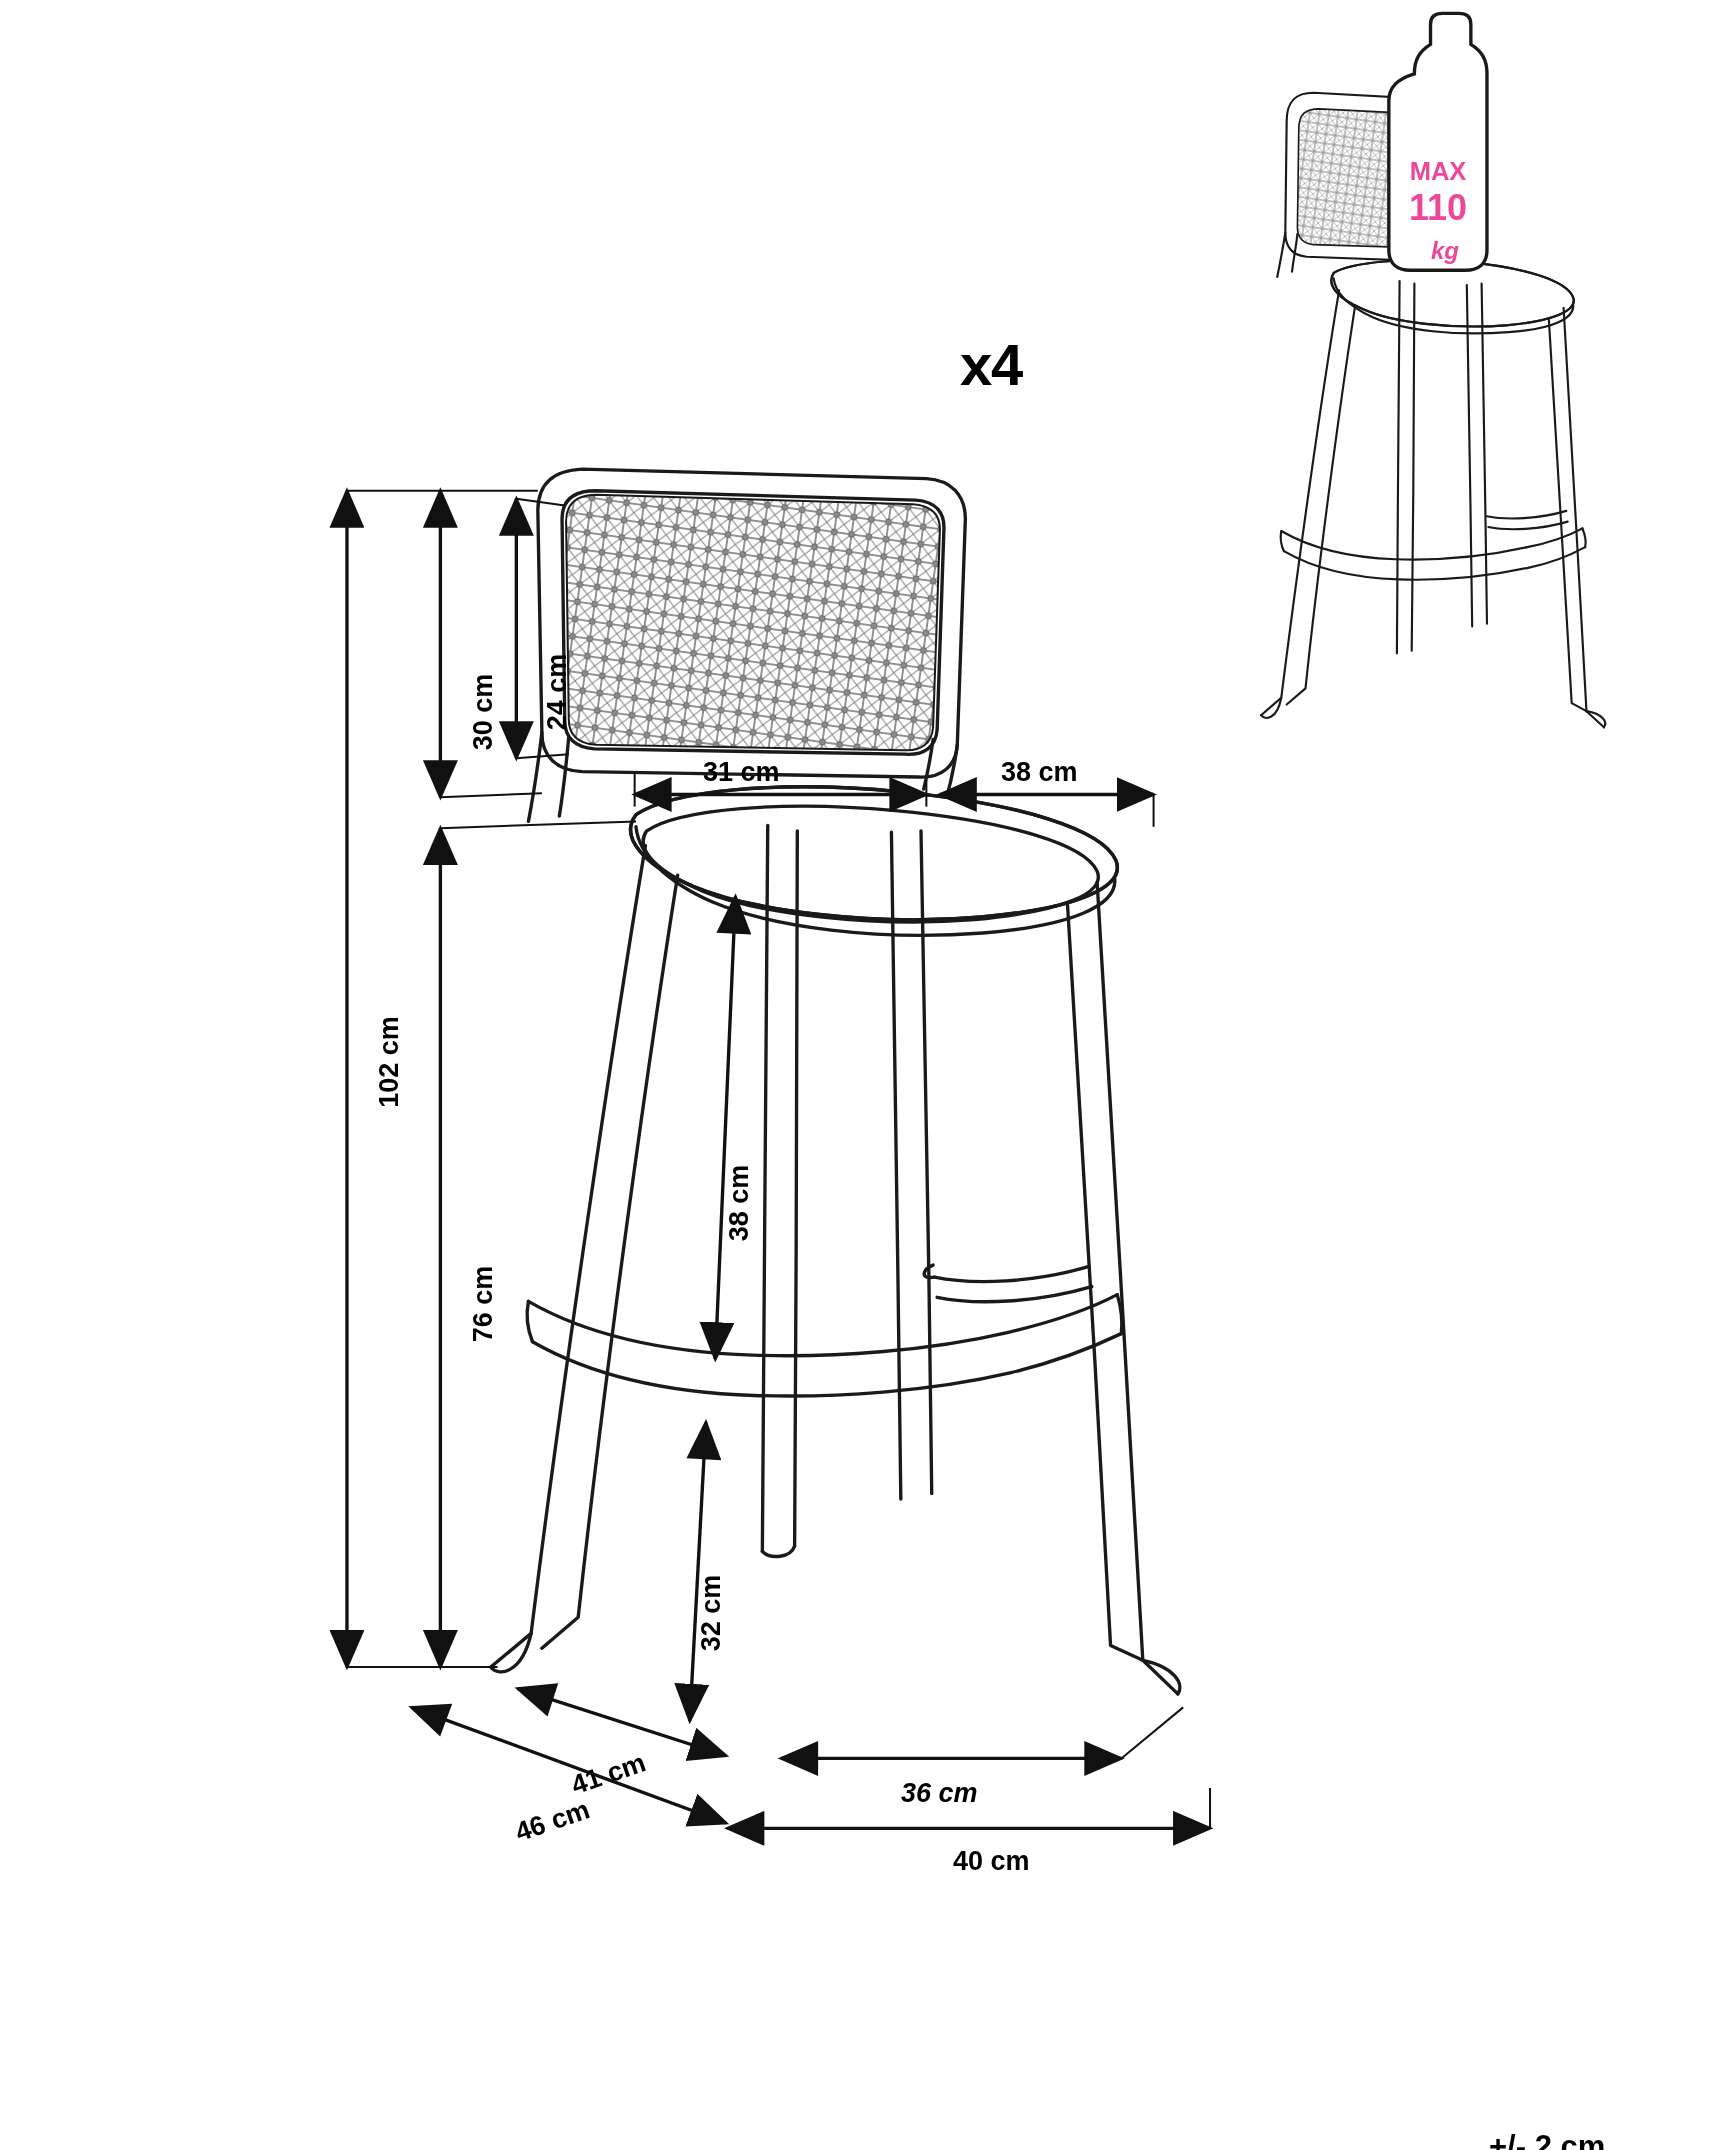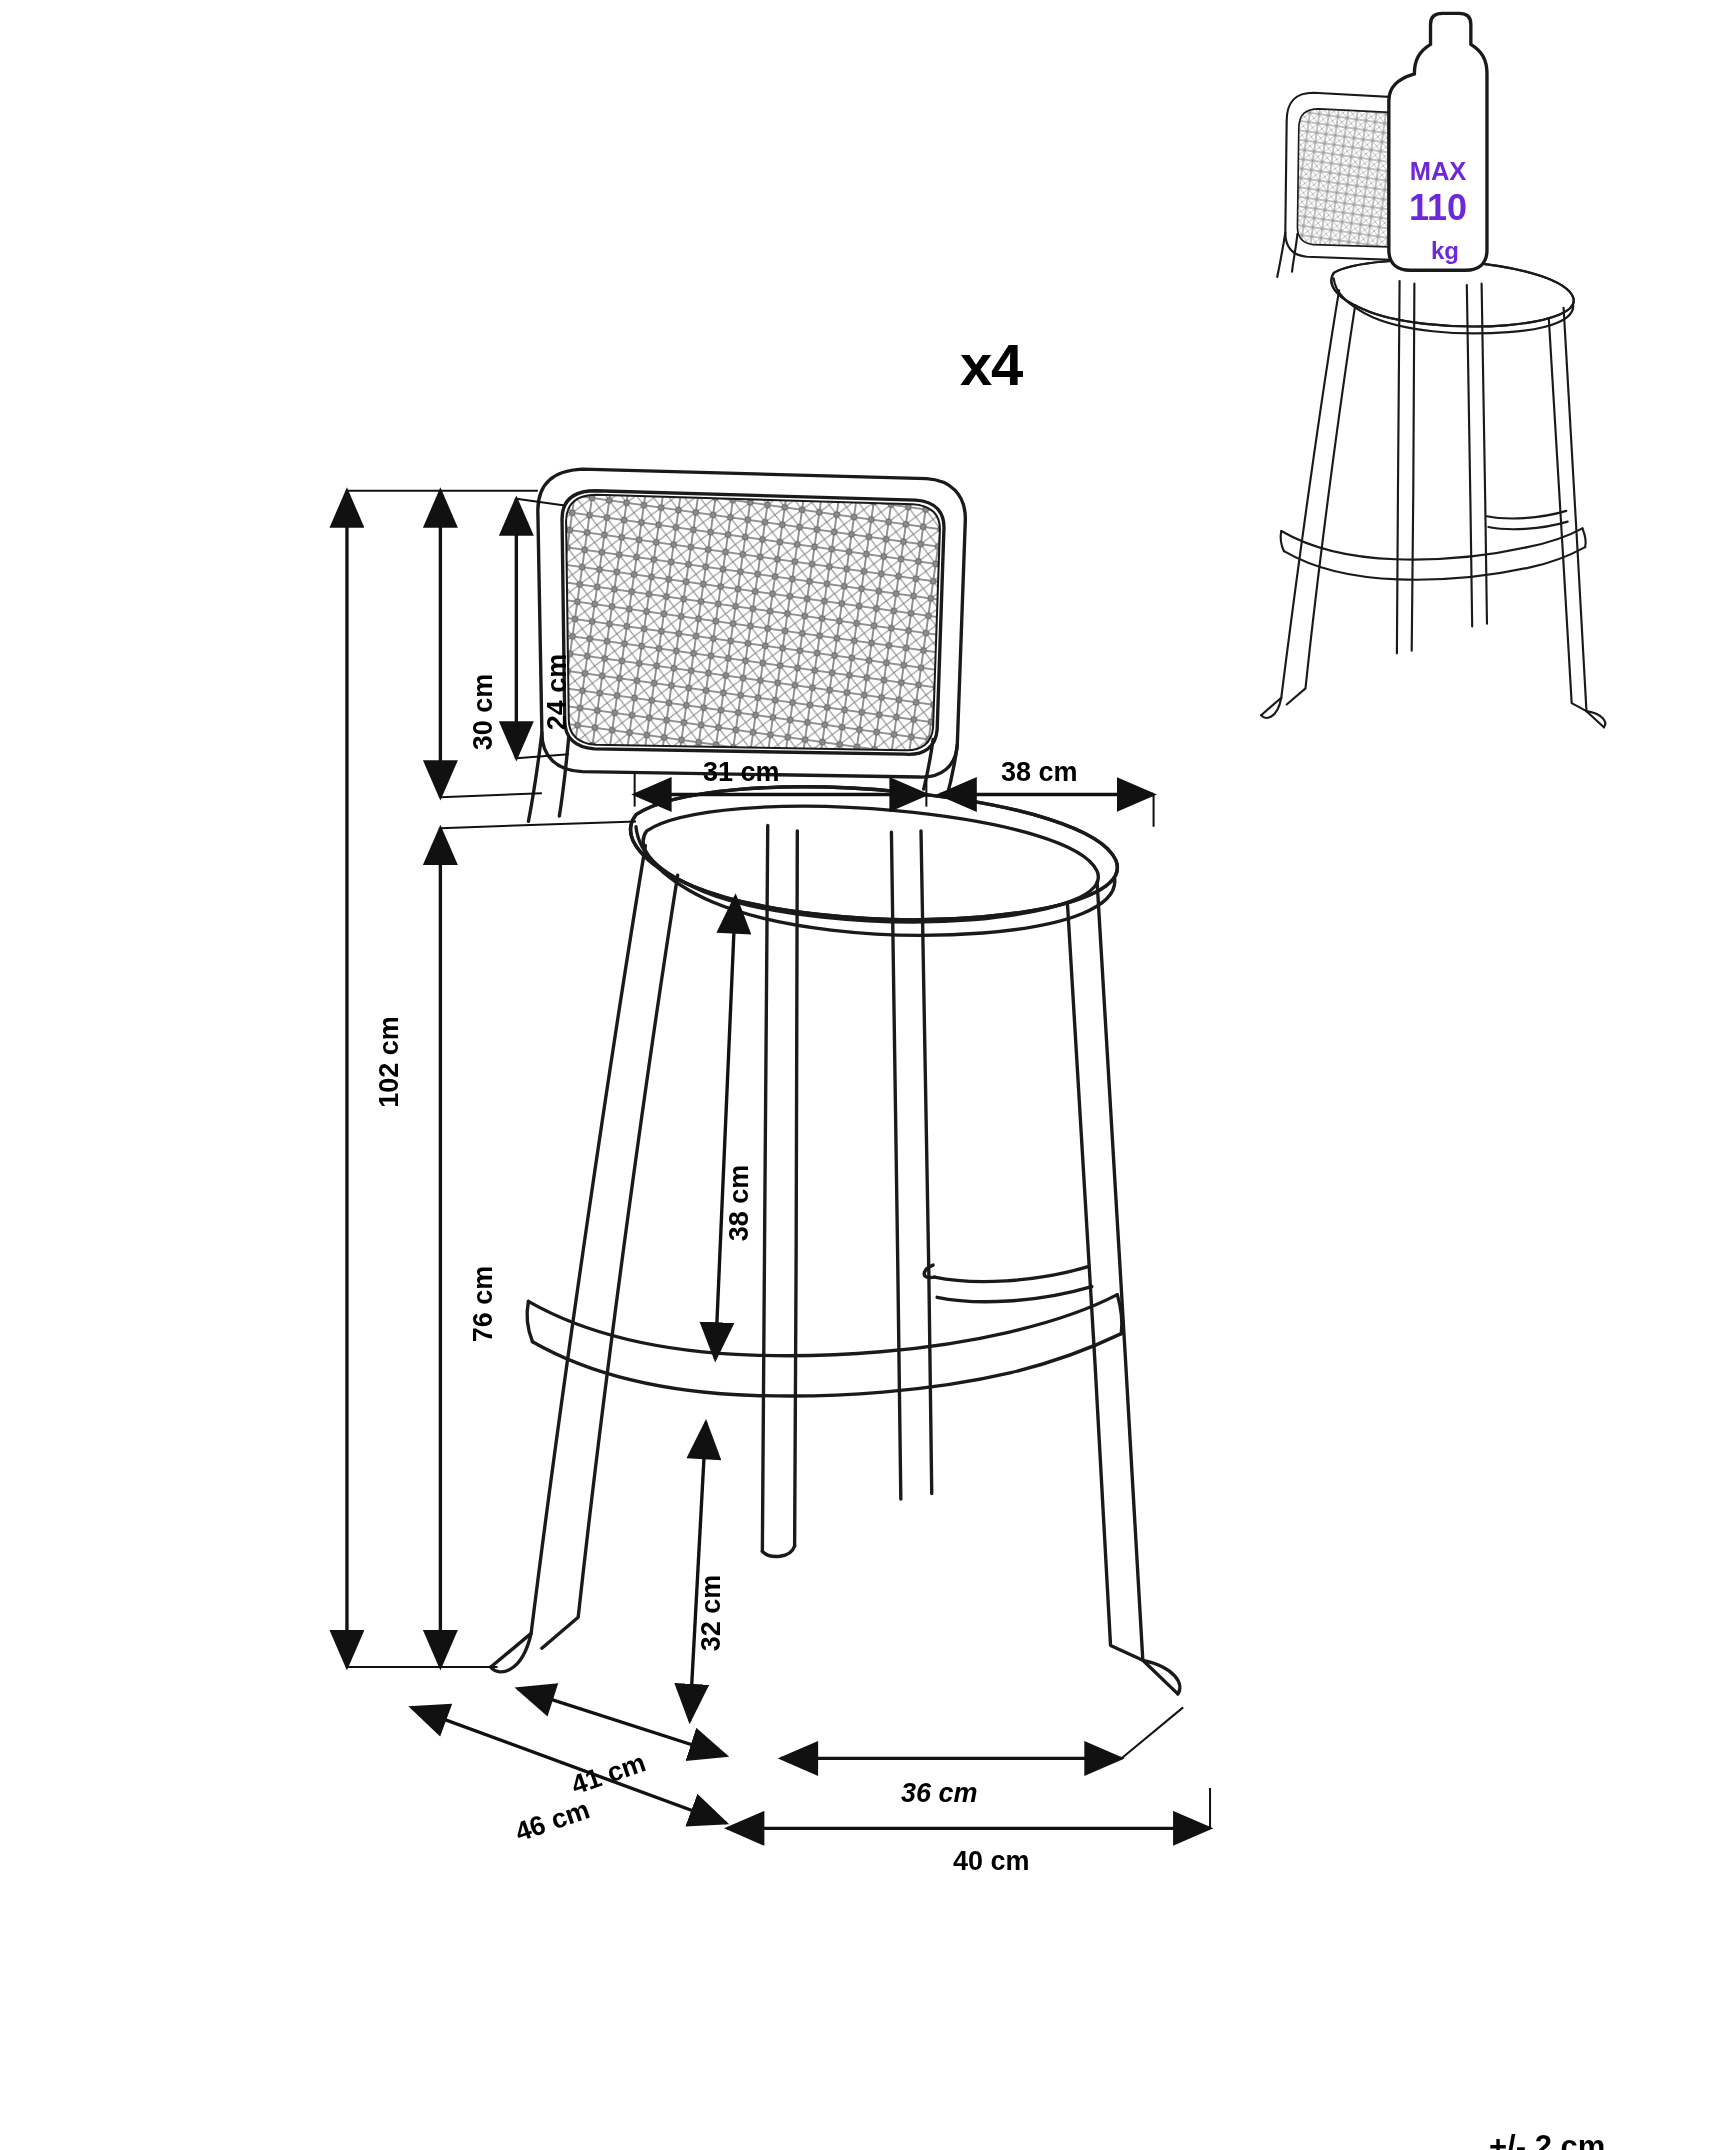--- a/index.html
+++ b/index.html
@@ -40,21 +40,21 @@
     font-size: 31px;
     font-weight: bold;
   }
   .dim {
     font-size: 27px;
     font-weight: bold;
   }
   .maxbox-text {
     position: absolute;
     text-align: center;
-    color: #6d28d9;
+    color: #ec4899;
     font-weight: bold;
     line-height: 1;
   }
 </style>
 </head>
 <body>
 
 <svg id="sheet" viewBox="0 0 2560 3200" xmlns="http://www.w3.org/2000/svg">
 
   <defs>
@@ -321,14 +321,14 @@
 <div class="lbl dim rot" style="left:512px; top:1821px; transform:rotate(-19deg); transform-origin:left top;">46 cm</div>
 
 <div class="lbl dim" style="left:901px; top:1780px;font-style:italic;">36 cm</div>
 
 <div class="lbl dim" style="left:921px; top:1848px;margin-left:32px;">40 cm</div>
 
 <div class="lbl tol" style="left:1489px; top:2083px;margin-top:48px;">+/- 2 cm</div>
 
 <div class="maxbox-text" style="left:1389px; top:159px; width:98px; font-size:25.5px;">MAX</div>
 <div class="maxbox-text" style="left:1389px; top:190px; width:98px; font-size:36px;">110</div>
-<div class="maxbox-text" style="left:1389px; top:239px; width:112px; font-size:24px;">kg</div>
+<div class="maxbox-text" style="left:1389px; top:239px; width:112px; font-size:24px;font-style:italic;">kg</div>
 
 
 </body></html>

